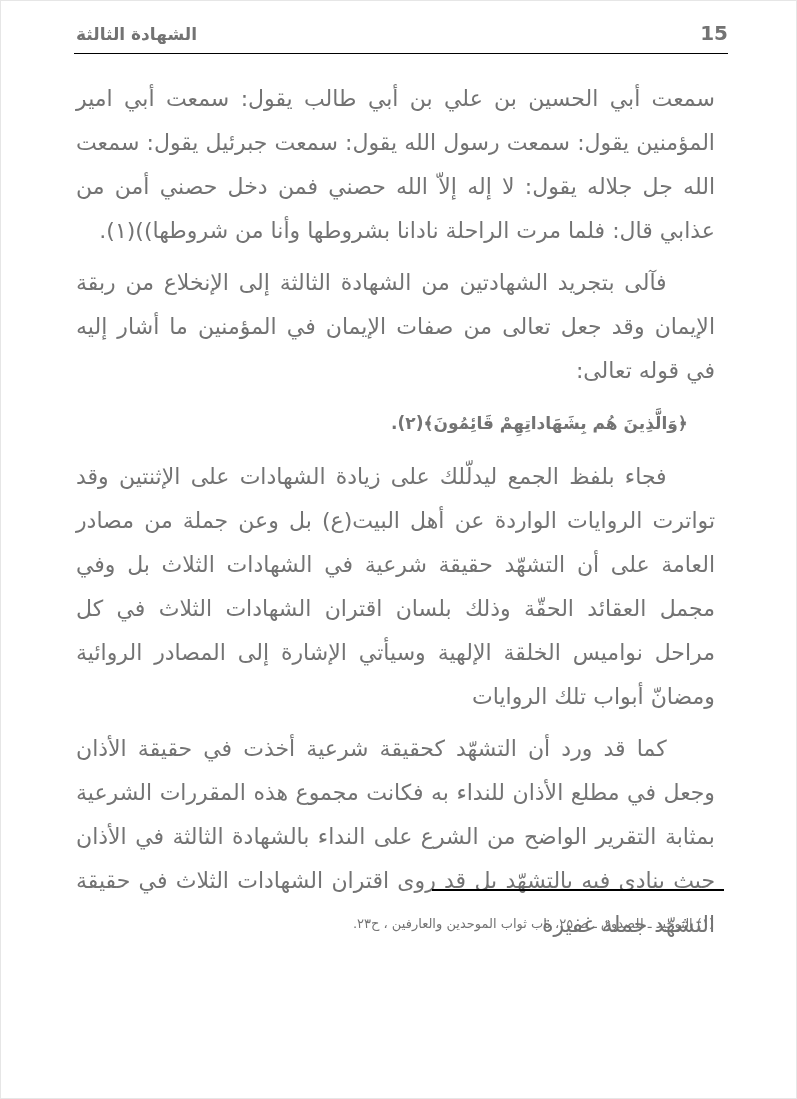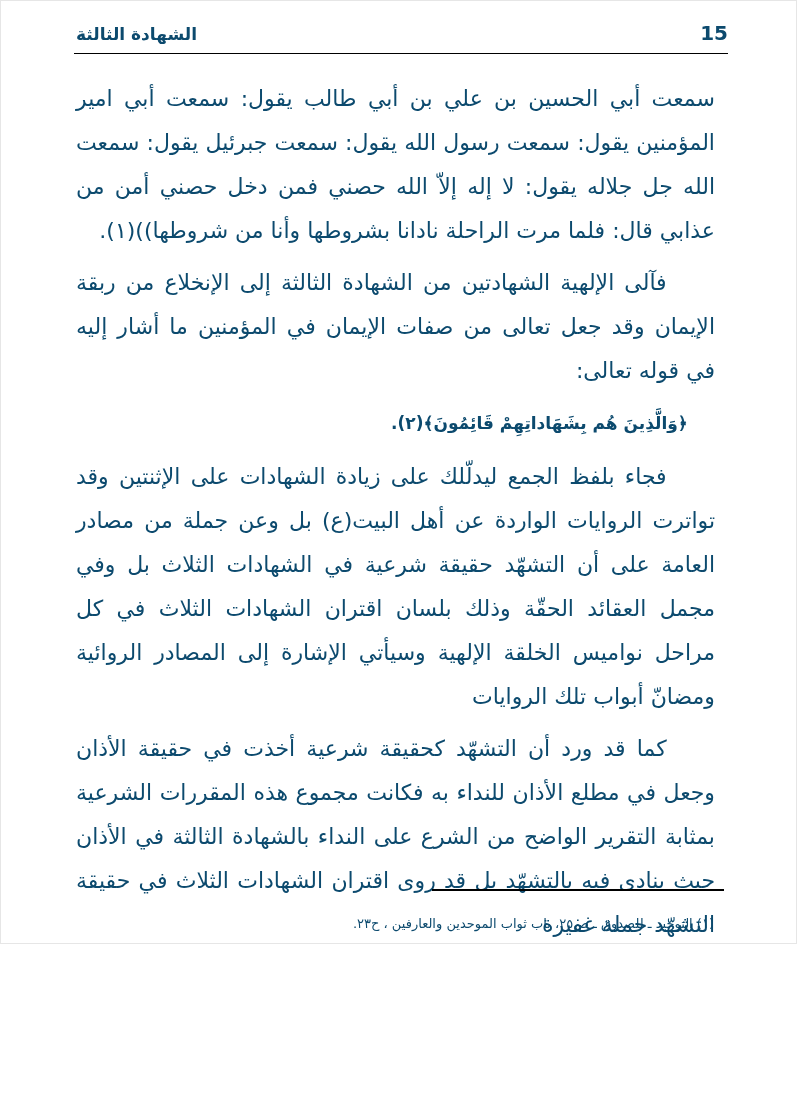--- a/index.html
+++ b/index.html
@@ -3,23 +3,23 @@
 <meta charset="utf-8">
 <style>
   html, body {
     margin: 0;
     padding: 0;
     background: #ffffff;
   }
   .page {
     position: relative;
     width: 797px;
-    height: 944px;
+    height: 1099px;
     background: #ffffff;
-    color: #0c4a6e;
+    color: #737373;
     font-family: "DejaVu Sans", sans-serif;
     direction: rtl;
     overflow: hidden;
     box-sizing: border-box;
     border: 1px solid #e6e6e6;
   }
   
   .page-header {
     position: absolute;
     top: 20px;
@@ -97,21 +97,21 @@
 
   <header class="page-header">
     <div class="header-title">الشهادة الثالثة</div>
     <div class="page-number">15</div>
   </header>
 
   <div class="header-rule"></div>
 
   <main class="body-text">
     <p class="para no-indent">سمعت أبي الحسين بن علي بن أبي طالب يقول: سمعت أبي امير المؤمنين يقول: سمعت رسول الله يقول: سمعت جبرئيل يقول: سمعت الله جل جلاله يقول: لا إله إلاّ الله حصني فمن دخل حصني أمن من عذابي قال: فلما مرت الراحلة نادانا بشروطها وأنا من شروطها))(١).</p>
-    <p class="para">فآلى الإلهية الشهادتين من الشهادة الثالثة إلى الإنخلاع من ربقة الإيمان وقد جعل تعالى من صفات الإيمان في المؤمنين ما أشار إليه في قوله تعالى:</p>
+    <p class="para">فآلى بتجريد الشهادتين من الشهادة الثالثة إلى الإنخلاع من ربقة الإيمان وقد جعل تعالى من صفات الإيمان في المؤمنين ما أشار إليه في قوله تعالى:</p>
     <p class="para verse">﴿وَالَّذِينَ هُم بِشَهَاداتِهِمْ قَائِمُونَ﴾(٢).</p>
     <p class="para">فجاء بلفظ الجمع ليدلّلك على زيادة الشهادات على الإثنتين وقد تواترت الروايات الواردة عن أهل البيت(ع) بل وعن جملة من مصادر العامة على أن التشهّد حقيقة شرعية في الشهادات الثلاث بل وفي مجمل العقائد الحقّة وذلك بلسان اقتران الشهادات الثلاث في كل مراحل نواميس الخلقة الإلهية وسيأتي الإشارة إلى المصادر الروائية ومضانّ أبواب تلك الروايات</p>
     <p class="para">كما قد ورد أن التشهّد كحقيقة شرعية أخذت في حقيقة الأذان وجعل في مطلع الأذان للنداء به فكانت مجموع هذه المقررات الشرعية بمثابة التقرير الواضح من الشرع على النداء بالشهادة الثالثة في الأذان حيث ينادى فيه بالتشهّد بل قد روى اقتران الشهادات الثلاث في حقيقة التشهّد جملة غفيرة</p>
   </main>
 
   <footer class="footnotes">
     <div class="footnote-rule"></div>
     <p class="footnote">(١) التوحيد ـ للصدوق ـ ص٢٥، باب ثواب الموحدين والعارفين ، ح٢٣.</p>
   </footer>
 

